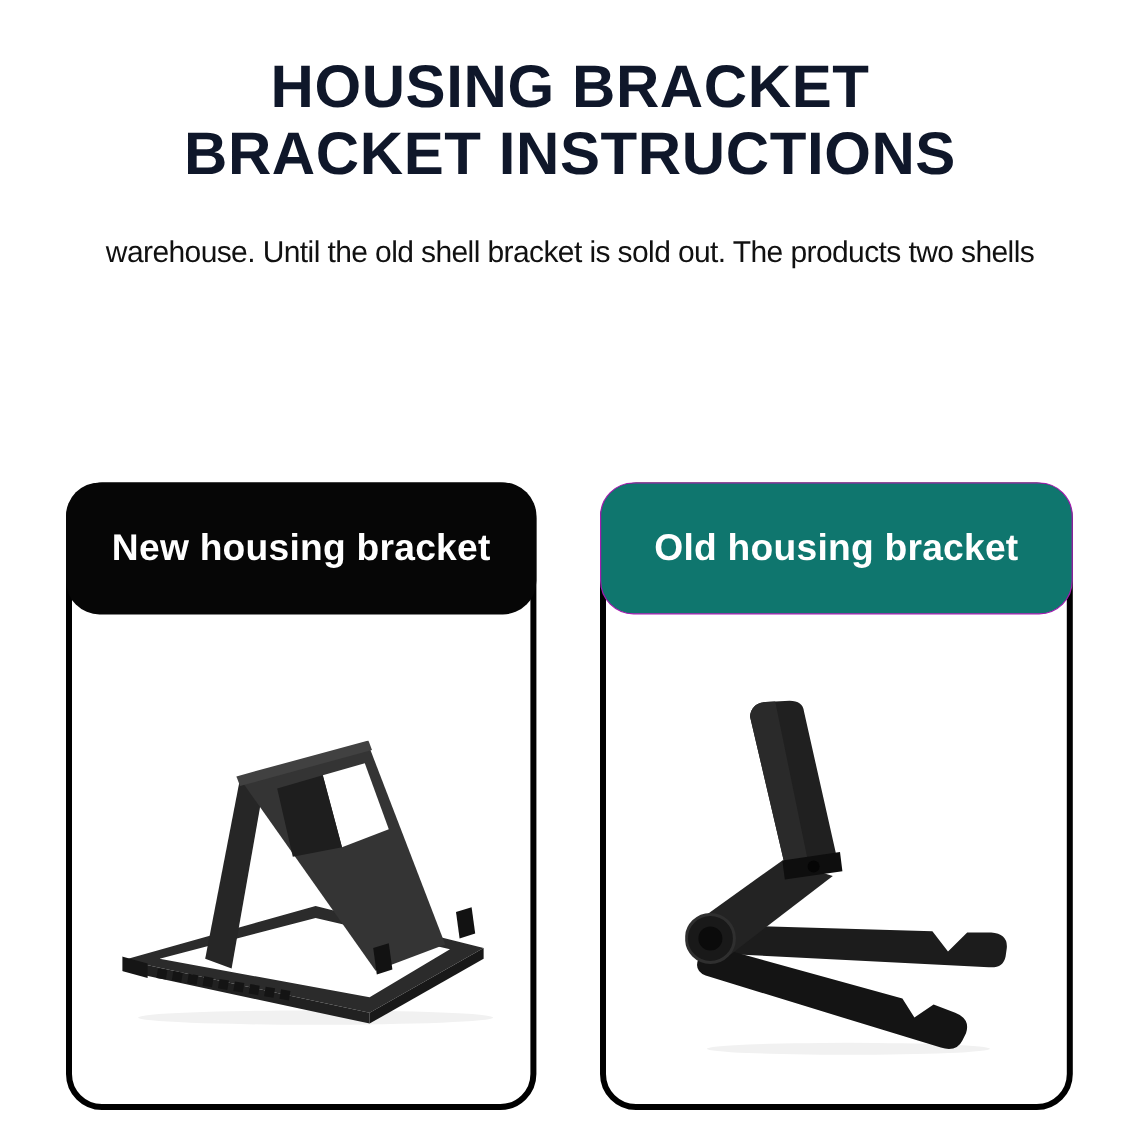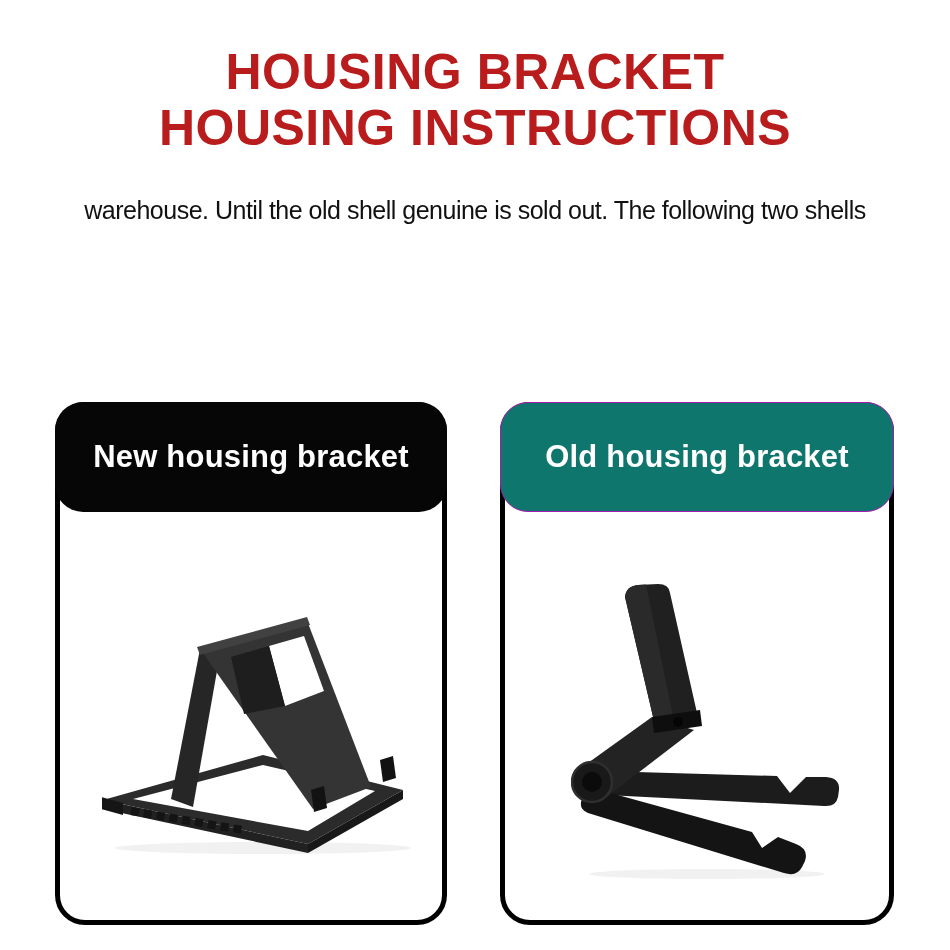--- a/index.html
+++ b/index.html
@@ -17,21 +17,21 @@
   .title {
     position: absolute;
     top: 44px;
     left: 0;
     right: 0;
     text-align: center;
     font-weight: 700;
     font-size: 50px;
     line-height: 56px;
     letter-spacing: 0.5px;
-    color: #b91c1c;
+    color: #0f172a;
   }
   .title span { display: block; white-space: nowrap; }
 
   
   .intro {
     position: absolute;
     top: 190px;
     left: 0;
     right: 0;
     text-align: center;
@@ -77,25 +77,25 @@
   .stand-new { left: 42px; top: 210px; width: 314px; height: 240px; }
   .stand-old { left: 66px; top: 176px; width: 274px; height: 298px; }
 </style>
 </head>
 <body>
 
 <div class="page">
 
   <div class="title">
     <span>HOUSING BRACKET</span>
-    <span>HOUSING INSTRUCTIONS</span>
+    <span>BRACKET INSTRUCTIONS</span>
   </div>
 
   <div class="intro">
-    <div>warehouse. Until the old shell genuine is sold out. The following two shells</div>
+    <div>warehouse. Until the old shell bracket is sold out. The products two shells</div>
   </div>
 
   <div class="panel panel-new">
     <div class="panel-header">
       <span>New housing bracket</span>
     </div>
 
     <svg class="stand stand-new" viewBox="0 0 312 240" aria-hidden="true">
       <ellipse cx="160" cy="231" rx="148" ry="6" fill="#f1f1f1"></ellipse>
 

